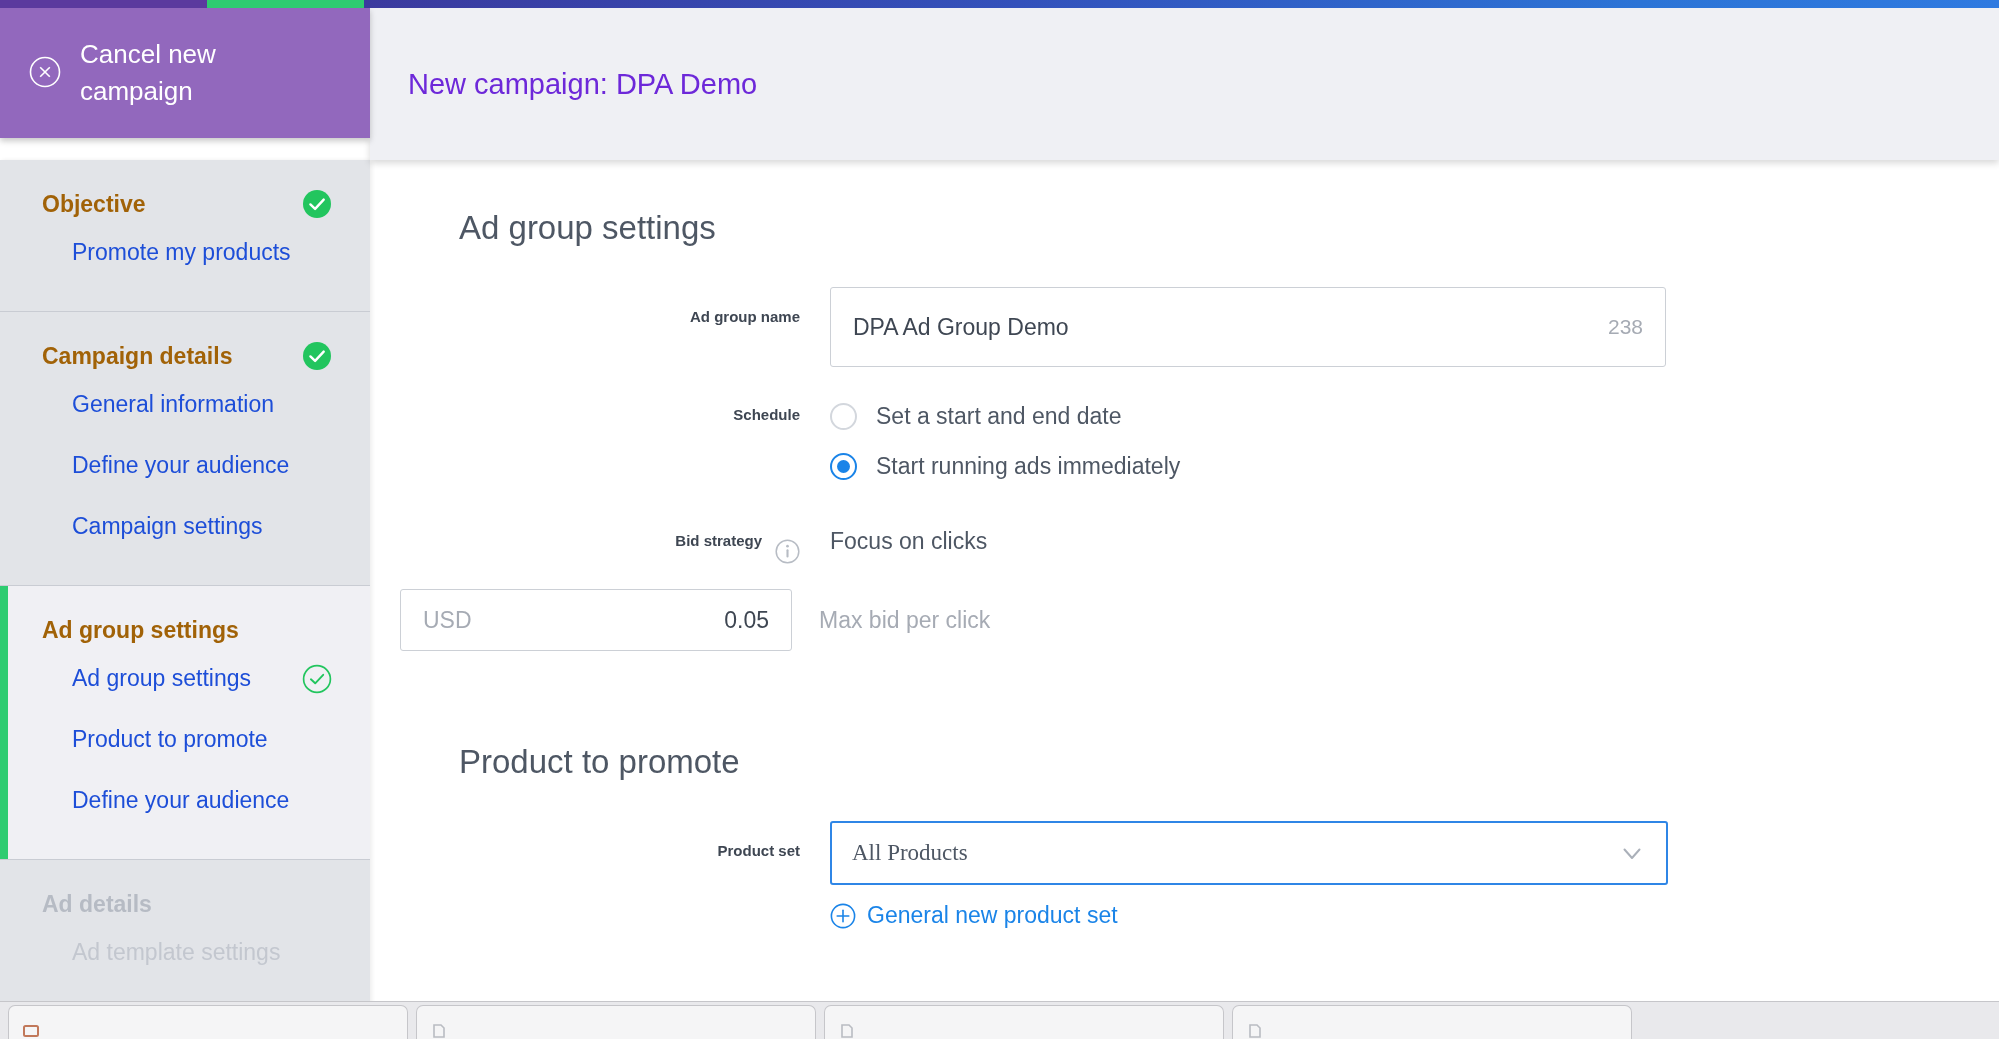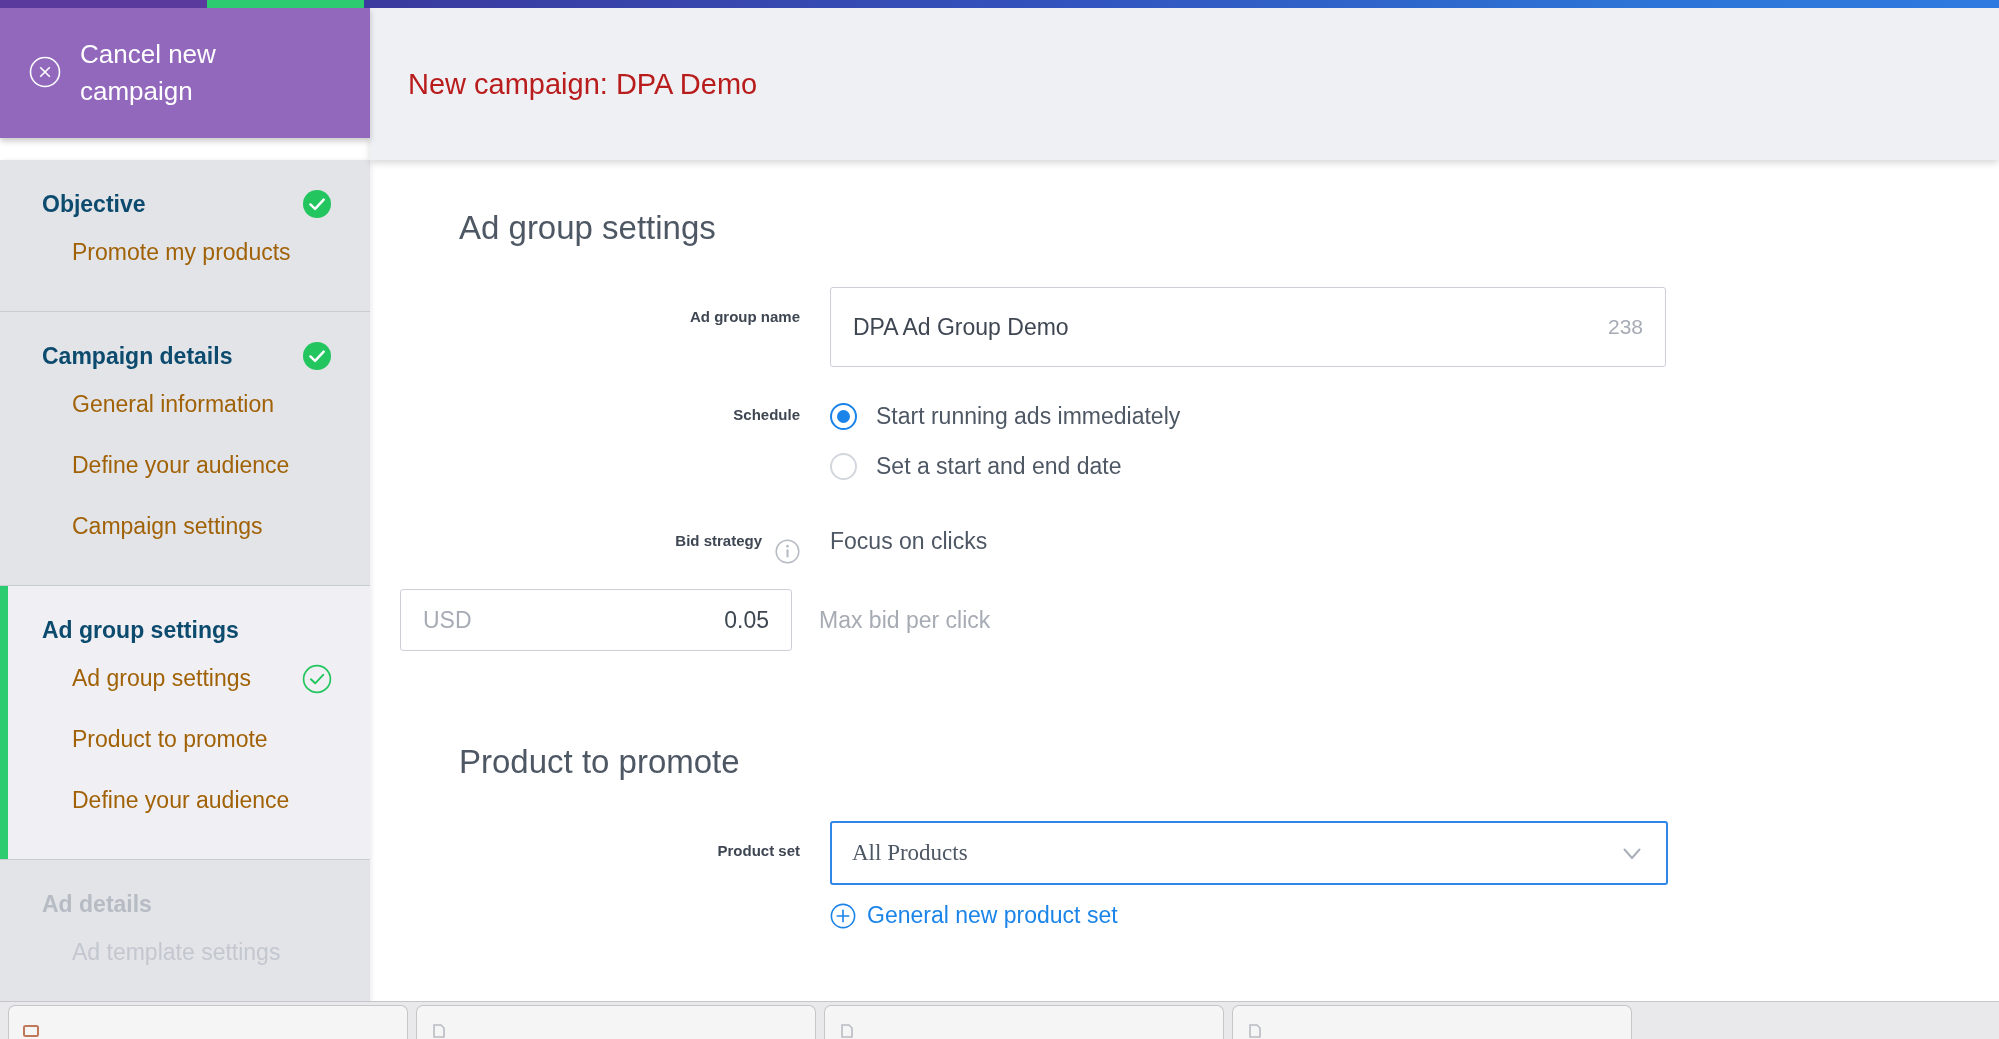--- a/index.html
+++ b/index.html
@@ -73,21 +73,21 @@
     width: 1629px;
     height: 152px;
     background: #eff0f4;
     display: flex;
     align-items: center;
     padding-left: 38px;
     z-index: 20;
     box-shadow: 0 3px 7px rgba(0,0,0,0.16);
   }
   .title-bar-text {
-    color: #b91c1c;
+    color: #6d28d9;
     font-size: 29px;
     font-weight: 400;
   }
 
   
   .sidebar {
     position: absolute;
     top: 160px; left: 0;
     width: 370px;
     height: 879px;
@@ -113,33 +113,33 @@
     background: #2ecc71;
   }
   .side-section.disabled .side-title { color: #b6bbc4; }
 
   .side-title {
     display: flex;
     align-items: center;
     justify-content: space-between;
     font-size: 23px;
     font-weight: 700;
-    color: #0c4a6e;
+    color: #a16207;
     padding: 0 38px 0 42px;
     height: 36px;
     cursor: pointer;
   }
   .side-title-text { white-space: nowrap; }
 
   .side-sub {
     display: flex;
     align-items: center;
     justify-content: space-between;
     font-size: 23px;
-    color: #a16207;
+    color: #1d4ed8;
     padding: 0 38px 0 72px;
     height: 61px;
     cursor: pointer;
     white-space: nowrap;
   }
   .side-section.disabled .side-sub { color: #c3c7cf; }
   .side-section .side-sub:first-of-type { margin-top: 16px; }
 
   .check-filled { width: 30px; height: 30px; flex: 0 0 30px; }
   .check-outline { width: 30px; height: 30px; flex: 0 0 30px; }
@@ -434,27 +434,27 @@
           <span class="value">DPA Ad Group Demo</span>
           <span class="counter">238</span>
         </div>
       </div>
     </div>
 
     <div class="form-row" style="margin-top:18px;">
       <div class="form-label">Schedule</div>
       <div class="form-field">
         <div class="radio-group">
+          <div class="radio-row">
+            <span class="radio-mark"></span>
+            <span class="radio-label">Set a start and end date</span>
+          </div>
           <div class="radio-row selected">
             <span class="radio-mark"></span>
             <span class="radio-label">Start running ads immediately</span>
-          </div>
-          <div class="radio-row">
-            <span class="radio-mark"></span>
-            <span class="radio-label">Set a start and end date</span>
           </div>
         </div>
       </div>
     </div>
 
     <div class="form-row" style="margin-top:20px;">
       <div class="form-label">
         <span>Bid strategy</span>
         <span class="info-icon">
           <svg viewBox="0 0 25 25" width="25" height="25" aria-hidden="true">

